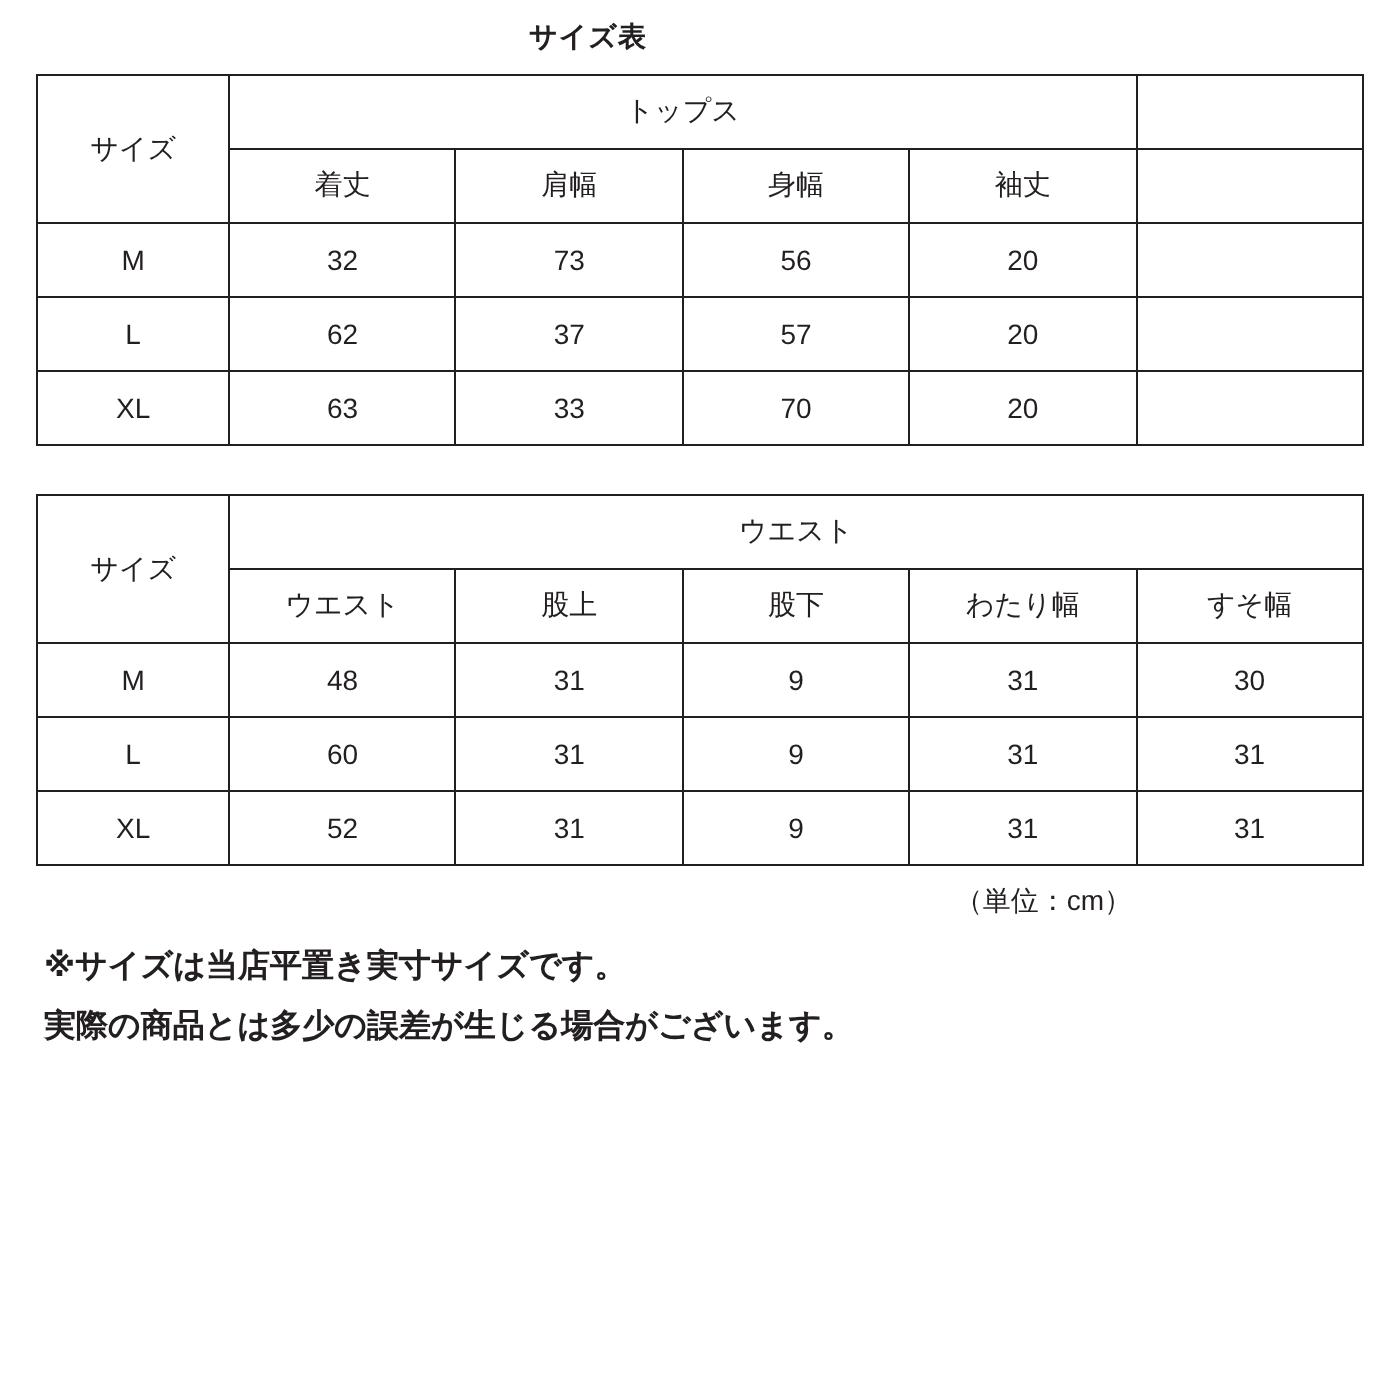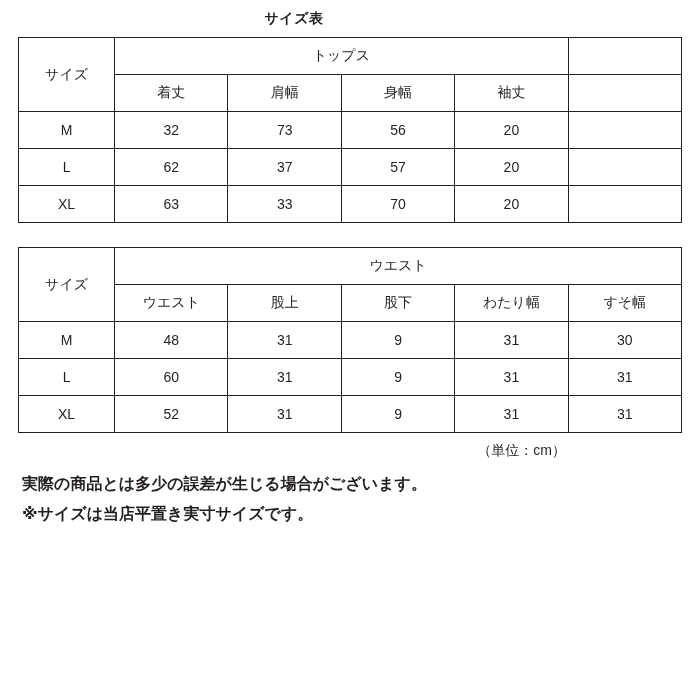--- a/index.html
+++ b/index.html
@@ -194,17 +194,17 @@
         <td class="value-cell">9</td>
         <td class="value-cell">31</td>
         <td class="value-cell">31</td>
       </tr>
     </tbody>
   </table>
 
   <div class="unit-note">（単位：cm）</div>
 
   <div class="notes">
+    <p>※サイズは当店平置き実寸サイズです。</p>
     <p>実際の商品とは多少の誤差が生じる場合がございます。</p>
-    <p>※サイズは当店平置き実寸サイズです。</p>
   </div>
 
 </div>
 
 </body></html>

